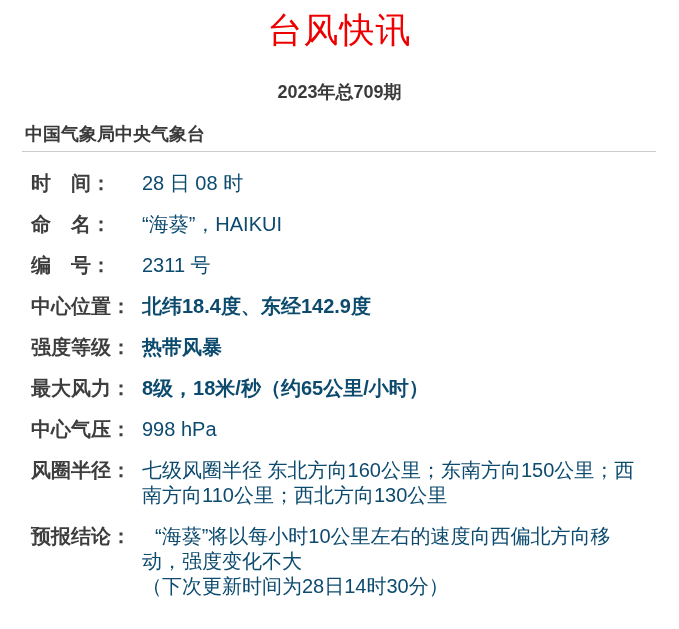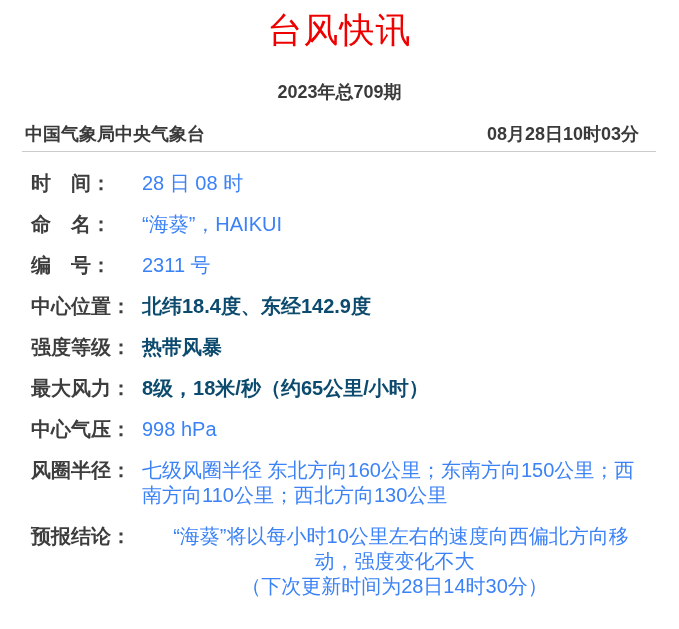--- a/index.html
+++ b/index.html
@@ -67,46 +67,44 @@
   }
   .row .label {
     flex: 0 0 111px;
     font-weight: bold;
     color: #3d3d3d;
     white-space: nowrap;
   }
   .row .value {
     flex: 0 0 505px;
     max-width: 505px;
-    color: #3b82f6;
+    color: #0c4a6e;
   }
   .row .value.red {
     color: #0c4a6e;
     font-weight: bold;
   }
   .row .value p {
     margin: 0;
-    text-align: center;
   }
   .row .value p.indented {
     text-indent: 13px;
   }
 </style>
 </head>
 <body>
 
 <div class="page">
 
   <h1 class="title">台风快讯</h1>
 
   <div class="issue">2023年总709期</div>
 
   <div class="header-row">
     <span class="agency">中国气象局中央气象台</span>
-    <span class="datetime">08月28日10时03分</span>
   </div>
 
   <hr class="divider">
 
   <div class="rows">
 
     <div class="row">
       <span class="label">时　间：</span>
       <span class="value">28 日 08 时</span>
     </div>

